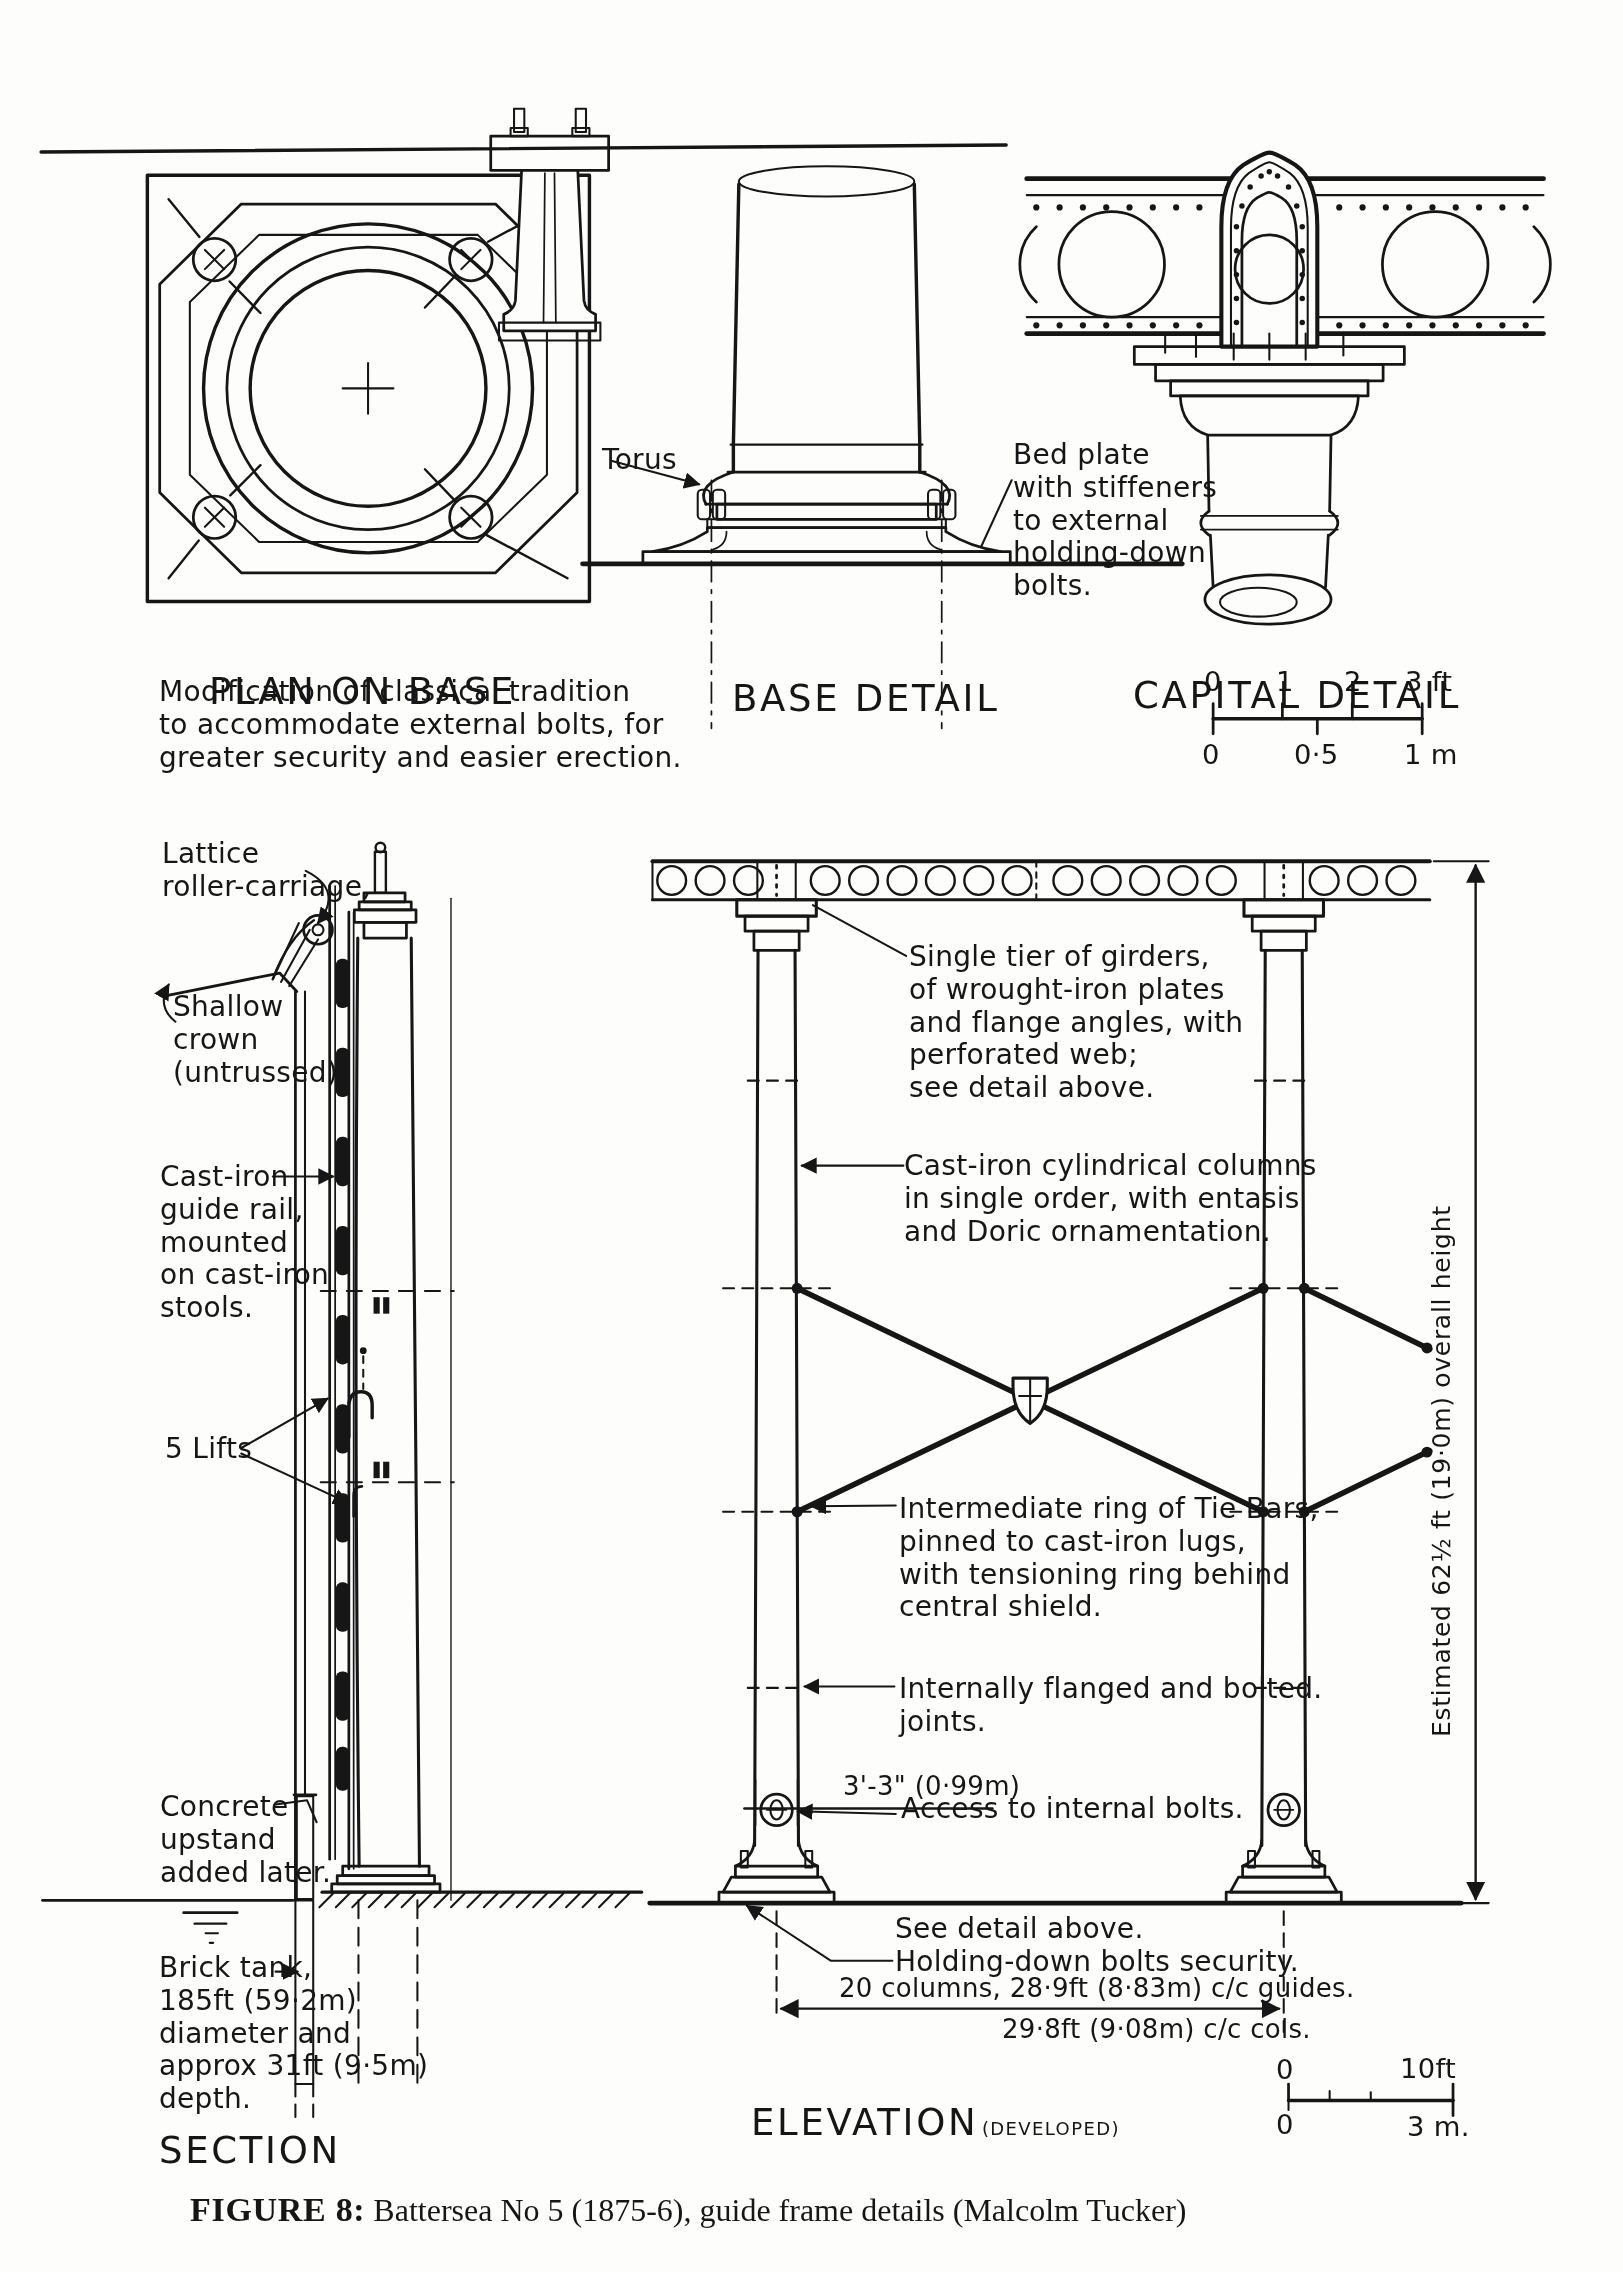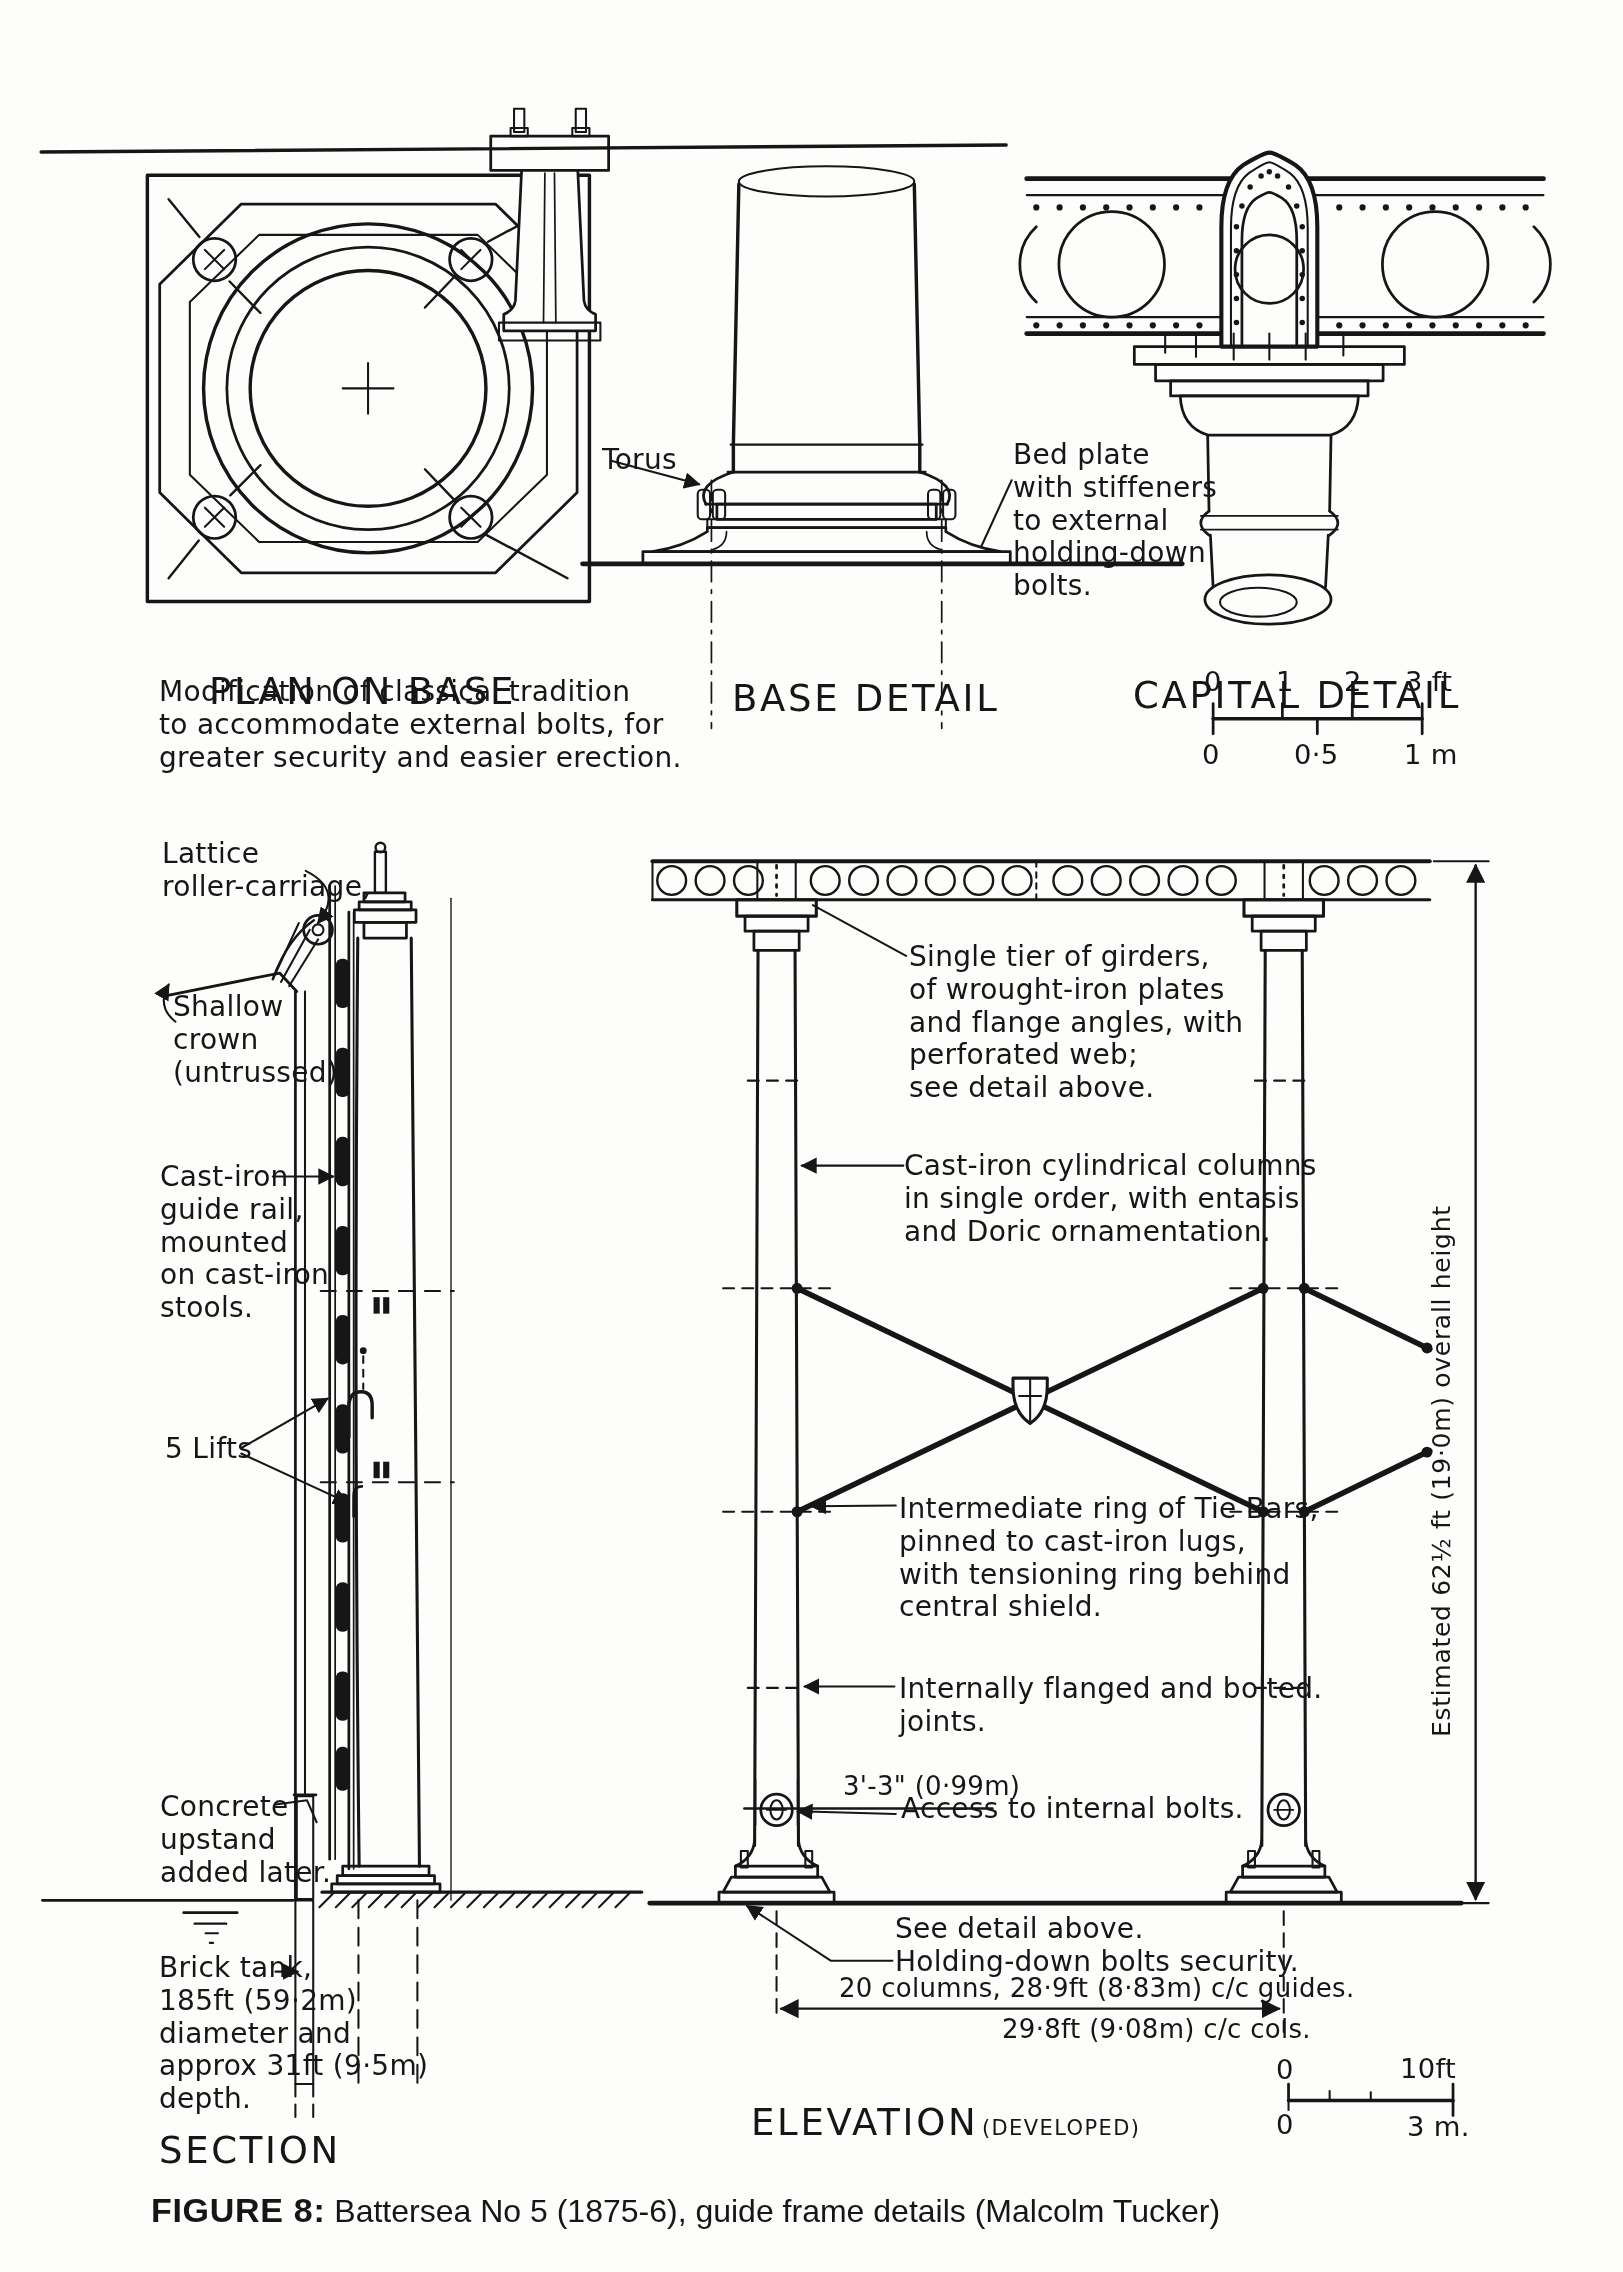--- a/index.html
+++ b/index.html
@@ -4,23 +4,23 @@
 <style>
   html,body{margin:0;padding:0;background:#e8e8e8;}
   #page{position:relative;width:1623px;height:2273px;background:#fdfdfc;overflow:hidden;
         font-family:"DejaVu Sans",sans-serif;color:#161616;}
   #art{position:absolute;left:0;top:0;}
   .lbl{position:absolute;white-space:pre-line;font-size:28px;line-height:1.17;letter-spacing:0.3px;}
   .title{font-size:37px;letter-spacing:2.7px;white-space:nowrap;margin-top:45px;}
   .small{font-size:27.4px;white-space:nowrap;}
   .dim{font-size:26px;white-space:nowrap;}
   .vert{transform:rotate(-90deg);transform-origin:0 0;font-size:25px;white-space:nowrap;letter-spacing:0.7px;}
-  .caption{position:absolute;font-family:Liberation Sans, sans-serif;font-size:32px;white-space:nowrap;}
+  .caption{position:absolute;font-family:Liberation Serif, serif;font-size:32px;white-space:nowrap;margin-left:39px;}
   .caption b{font-size:34px;letter-spacing:0.7px;}
-  .suffix{font-size:21px;letter-spacing:1.4px;}
+  .suffix{font-size:18px;letter-spacing:1.4px;}
 </style>
 </head>
 <body>
 
 <div id="page">
 
 <svg id="art" width="1623" height="2273" viewBox="0 0 2368 3315" stroke="#161616" fill="none" stroke-linecap="round" stroke-linejoin="round">
   <defs>
     <pattern id="h1" width="13" height="13" patternTransform="rotate(45)">
       <line x1="0" y1="0" x2="0" y2="13" stroke="#161616" stroke-width="3.5"></line>

